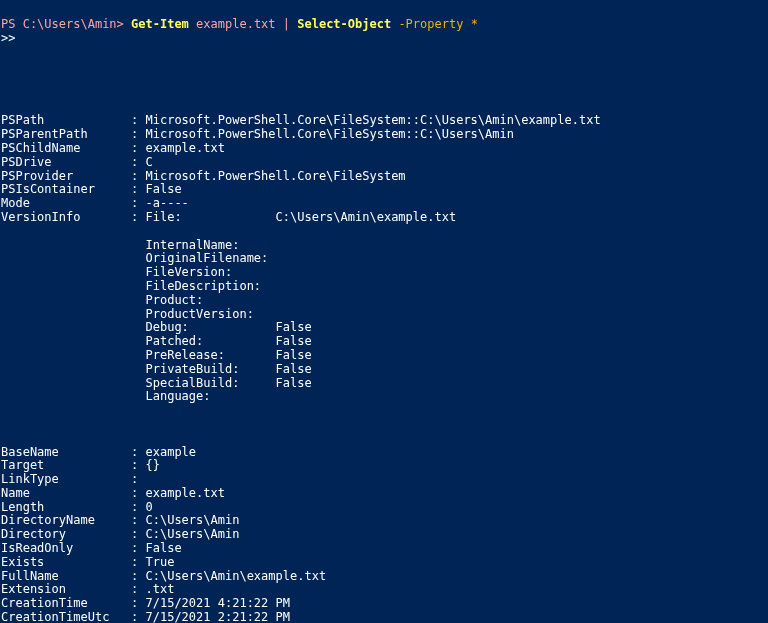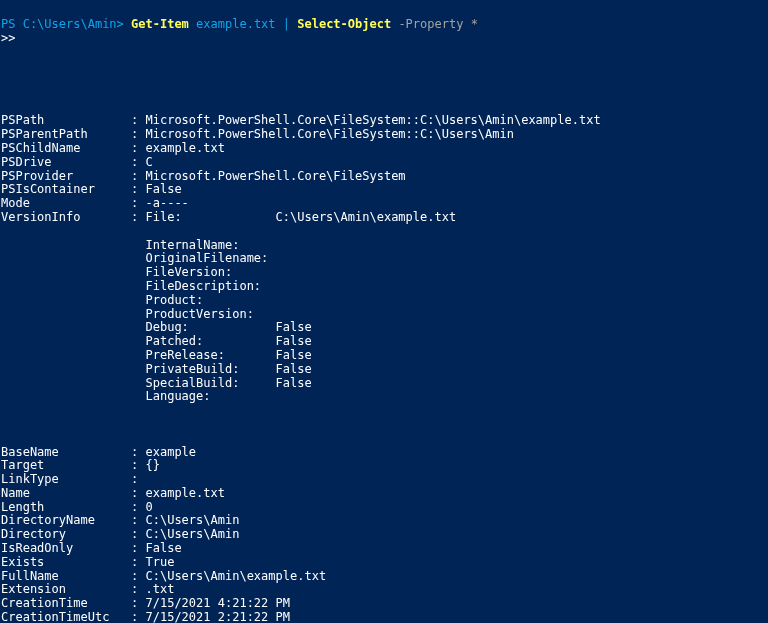--- a/index.html
+++ b/index.html
@@ -11,23 +11,23 @@
     font-size: 12px;
     line-height: 1.15;
     width: 768px;
     height: 623px;
     overflow: hidden;
   }
   .terminal {
     padding: 4px 0 0 1px;
     white-space: pre;
   }
-  .prompt-line span.white { color: #0ea5e9; }
+  .prompt-line span.white { color: #fca5a5; }
   .prompt-line span.yellow { color: #ffff55; font-weight: bold; }
-  .prompt-line span.gray { color: #a3a3a3; }
+  .prompt-line span.gray { color: #eab308; }
   .line { display: block; }
   
 </style>
 </head>
 <body>
 
 <div class="terminal">
 <span class="prompt-line"><span class="white">PS C:\Users\Amin&gt; </span><span class="yellow">Get-Item </span><span class="white">example.txt </span><span class="white">| </span><span class="yellow">Select-Object </span><span class="gray">-Property *</span></span>
 <span class="line">&gt;&gt;</span>
 <span class="line"> </span>

